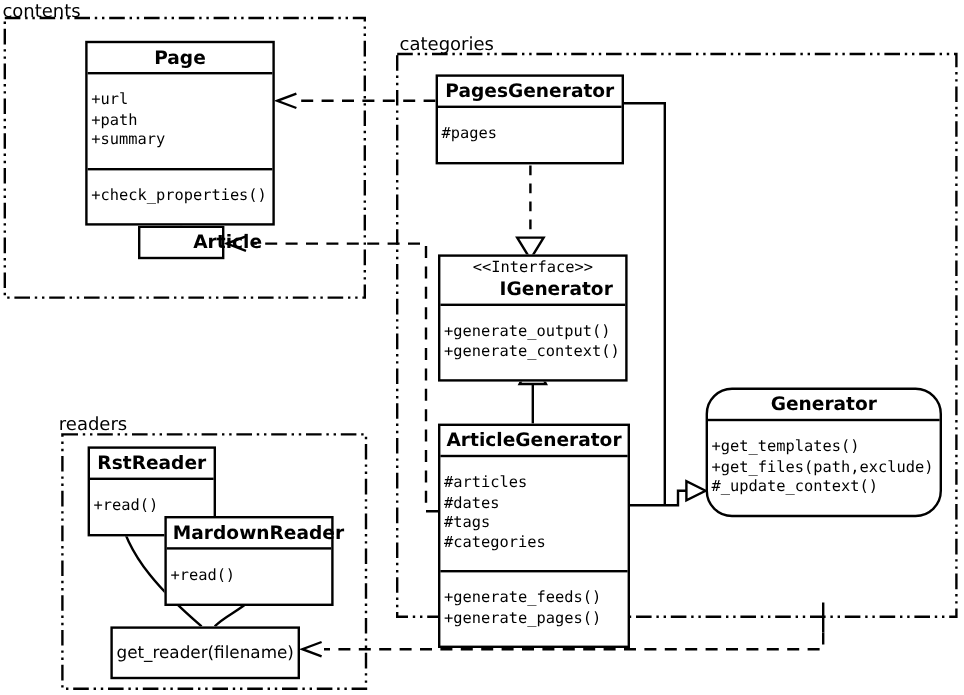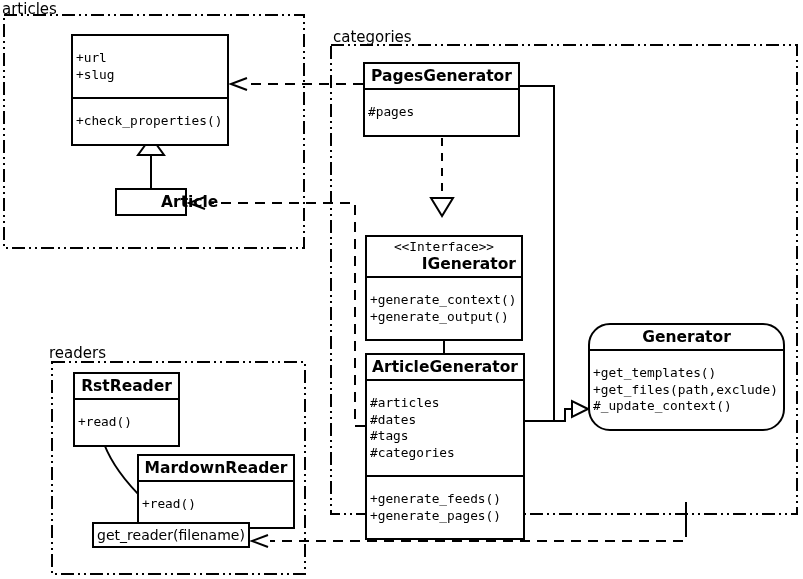--- a/index.html
+++ b/index.html
@@ -95,53 +95,55 @@
     <path d="M686,527 L686,541 L270,541" fill="none" stroke="#000" stroke-width="2" stroke-dasharray="10 7"></path>
     <polyline points="268,535 252,541 268,547" fill="none" stroke="#000" stroke-width="2"></polyline>
 
     <path d="M168,522 C140,498 104,464 99,424" fill="none" stroke="#000" stroke-width="2"></path>
     <polyline points="91,435 98,419 105,434" fill="none" stroke="#000" stroke-width="2"></polyline>
 
     <path d="M179,522 C190,510 215,504 217,484" fill="none" stroke="#000" stroke-width="2"></path>
     <polyline points="210,493 218,478 225,491" fill="none" stroke="#000" stroke-width="2"></polyline>
   </svg>
 
-  <div class="pkg-label" style="left:2px; top:0px;">articles</div>
+  <div class="pkg-label" style="left:2px; top:0px;">contents</div>
   <div class="pkg-label" style="left:333px; top:28px;">categories</div>
   <div class="pkg-label" style="left:49px; top:344px;">readers</div>
 
   <div class="cls" style="left:71px; top:34px; width:158px;">
+    <div class="cls-title sep">Page</div>
     <div class="sec sep">
       <div class="row">+url</div>
-      <div class="row">+slug</div>
+      <div class="row">+path</div>
+      <div class="row">+summary</div>
     </div>
     <div class="sec">
       <div class="row">+check_properties()</div>
     </div>
   </div>
 
   <div class="cls" style="left:115px; top:188px; width:72px;">
     <div class="cls-title title-only">Article</div>
   </div>
 
   <div class="cls" style="left:363px; top:62px; width:157px;">
     <div class="cls-title sep">PagesGenerator</div>
     <div class="sec">
       <div class="row">#pages</div>
     </div>
   </div>
 
-  <div class="cls" style="left:365px; top:235px; width:158px;">
+  <div class="cls" style="left:365px; top:212px; width:158px;">
     <div class="sep">
       <div class="stereo">&lt;&lt;Interface&gt;&gt;</div>
-      <div class="cls-title title-only" style="padding-top:0;text-align:right;">IGenerator</div>
+      <div class="cls-title title-only" style="padding-top:0;">IGenerator</div>
     </div>
     <div class="sec">
+      <div class="row">+generate_output()</div>
       <div class="row">+generate_context()</div>
-      <div class="row">+generate_output()</div>
     </div>
   </div>
 
   <div class="cls" style="left:365px; top:353px; width:160px;">
     <div class="cls-title sep">ArticleGenerator</div>
     <div class="sec sep">
       <div class="row">#articles</div>
       <div class="row">#dates</div>
       <div class="row">#tags</div>
       <div class="row">#categories</div>
@@ -161,22 +163,22 @@
     </div>
   </div>
 
   <div class="cls" style="left:73px; top:372px; width:107px;">
     <div class="cls-title sep">RstReader</div>
     <div class="sec">
       <div class="row">+read()</div>
     </div>
   </div>
 
-  <div class="cls" style="left:137px; top:454px; width:158px;">
+  <div class="cls" style="left:137px; top:430px; width:141px;">
     <div class="cls-title sep">MardownReader</div>
     <div class="sec">
       <div class="row">+read()</div>
     </div>
   </div>
 
-  <div class="cls plain" style="left:92px; top:522px; width:158px; height:26px;">get_reader(filename)</div>
+  <div class="cls plain" style="left:92px; top:522px; width:158px; height:44px;">get_reader(filename)</div>
 
 </div>
 
 </body></html>

